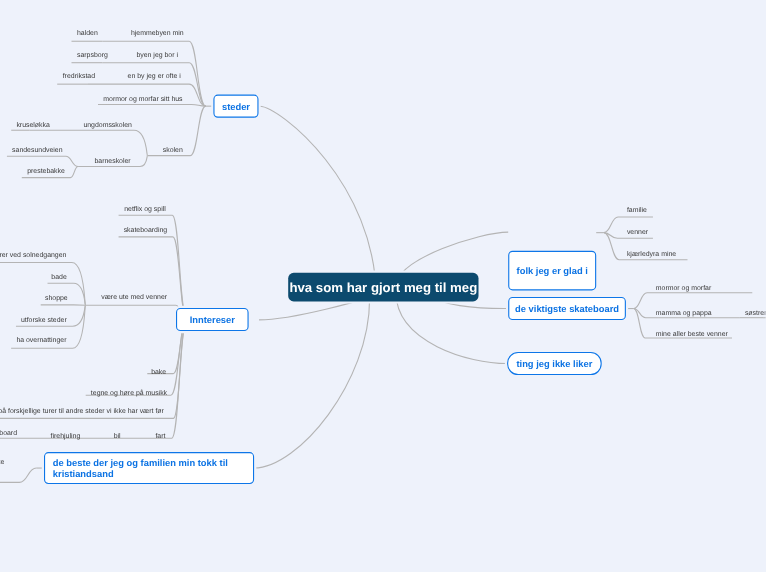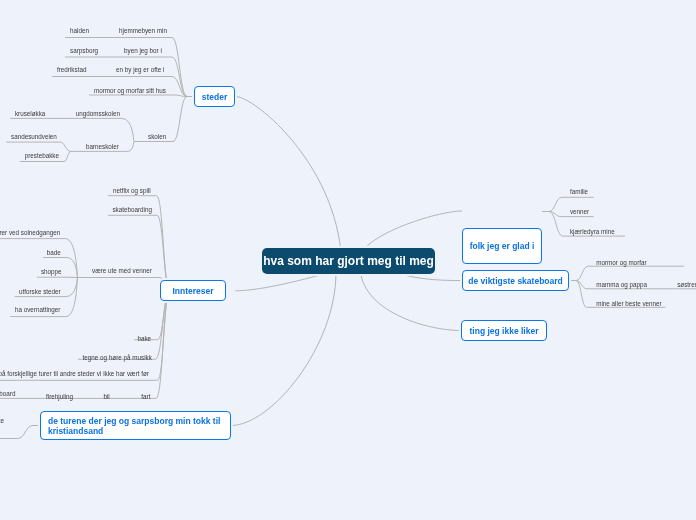--- a/index.html
+++ b/index.html
@@ -95,16 +95,16 @@
 <div class="leaf" style="left:141.3px;top:392.3px">fart</div>
 <div class="node main-node" style="left:462px;top:200px;width:80px;height:36px;margin-top:28px;">folk jeg er glad i</div>
 <div class="leaf" style="left:569.9px;top:187.3px">familie</div>
 <div class="leaf" style="left:569.9px;top:207.2px">venner</div>
 <div class="leaf" style="left:569.9px;top:226.7px">kjærledyra mine</div>
 <div class="node main-node" style="left:462px;top:270px;width:107px;height:21px;">de viktigste skateboard</div>
 <div class="leaf" style="left:596.2px;top:257.5px">mormor og morfar</div>
 <div class="leaf" style="left:596.2px;top:280px">mamma og pappa</div>
 <div class="leaf" style="left:677.2px;top:280px">søstren</div>
 <div class="leaf" style="left:596.2px;top:298.5px">mine aller beste venner</div>
-<div class="node main-node" style="left:461px;top:320px;width:86px;height:21px;">ting jeg ikke liker</div>
-<div class="node main-node" style="left:40px;top:411px;width:191px;height:29px; white-space:normal;text-align:left;justify-content:flex-start;">de turene der jeg og sarpsborg min tokk til kristiandsand</div>
+<div class="node main-node" style="left:461px;top:320px;width:86px;height:21px;border-radius:10px;">ting jeg ikke liker</div>
+<div class="node main-node" style="left:40px;top:411px;width:191px;height:29px; white-space:normal;text-align:left;justify-content:flex-start;">de beste der jeg og familien min tokk til kristiandsand</div>
 <div class="leaf" style="left:-9.7px;top:416.4px">hytte</div>
 </div>
 
 </body></html>

